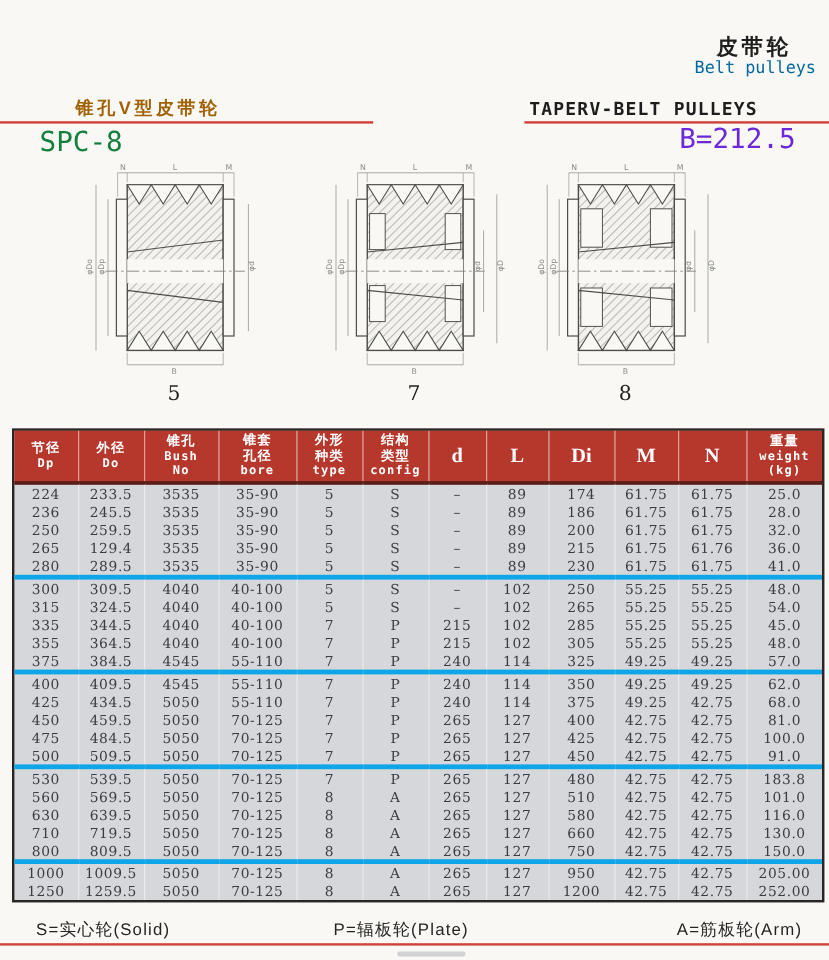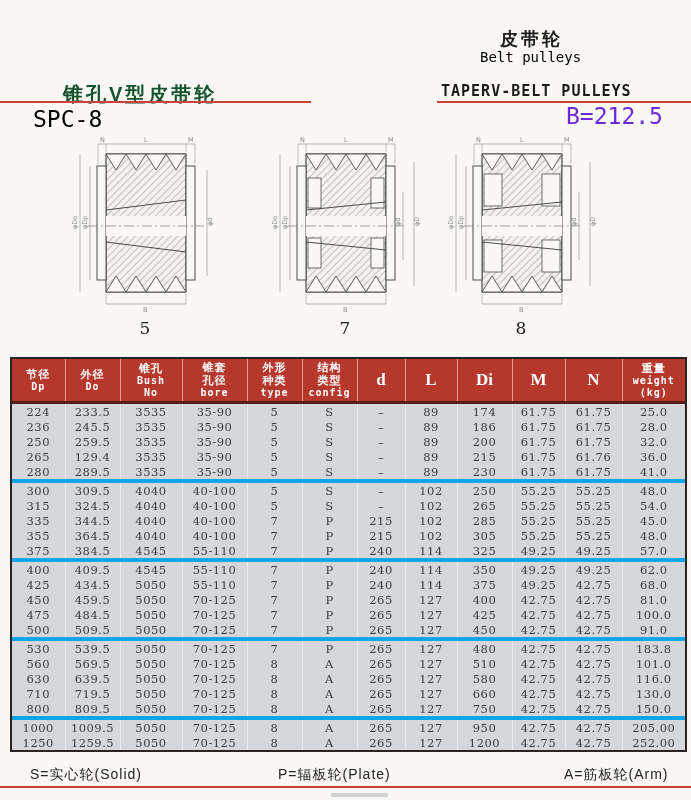--- a/index.html
+++ b/index.html
@@ -2,33 +2,33 @@
 <html><head>
 <meta charset="utf-8">
 <style>
   html,body { margin:0; padding:0; background:#e9e9e9; }
   .page {
     position:relative; width:691px; height:800px; margin:0 auto;
     background:#f9f8f4; overflow:hidden;
     font-family:"Liberation Sans", sans-serif; color:#2b2b2b;
   }
   
-  .title-zh { position:absolute; top:27px; left:500px; width:160px; text-align:left;
+  .title-zh { position:absolute; top:27px; left:500px; width:160px; text-align:right;
               font-size:18px; font-weight:bold; letter-spacing:3px; color:#1f1f1f; }
-  .title-en { position:absolute; top:49px; left:480px; width:200px; text-align:left;
-              font-family:"DejaVu Sans Mono", monospace; font-size:14px; color:#000000; }
-  .section-zh { position:absolute; top:81px; left:63px; font-size:20px; font-weight:bold;
-                letter-spacing:3px; color:#14532d; }
+  .title-en { position:absolute; top:49px; left:480px; width:200px; text-align:right;
+              font-family:"DejaVu Sans Mono", monospace; font-size:14px; color:#0369a1; }
+  .section-zh { position:absolute; top:81px; left:63px; font-size:15px; font-weight:bold;
+                letter-spacing:3px; color:#a16207; }
   .section-en { position:absolute; top:82px; left:441px; font-family:"DejaVu Sans Mono", monospace;
                 font-size:15px; font-weight:bold; letter-spacing:1px; color:#1d1d1d; }
   .rule { position:absolute; height:2px; background:#cf423b; }
   .rule-top-left  { top:101px; left:0;   width:311px; }
   .rule-top-right { top:101px; left:437px; width:254px; }
   .model  { position:absolute; top:106px; left:33px;
-            font-family:"DejaVu Sans Mono", monospace; font-size:23px; color:#000000; }
+            font-family:"DejaVu Sans Mono", monospace; font-size:23px; color:#15803d; }
   .belt-b { position:absolute; top:103px; left:566px;
             font-family:"DejaVu Sans Mono", monospace; font-size:23px; color:#6d28d9; }
   
   .fig { position:absolute; width:170px; text-align:center; }
   .fig-5 { top:134px; left:60px; }
   .fig-7 { top:134px; left:260px; }
   .fig-8 { top:134px; left:436px; }
   .fig svg { display:block; }
   .fig-num { margin-top:2px; font-family:"DejaVu Serif", serif; font-size:17px; color:#222; }
   

